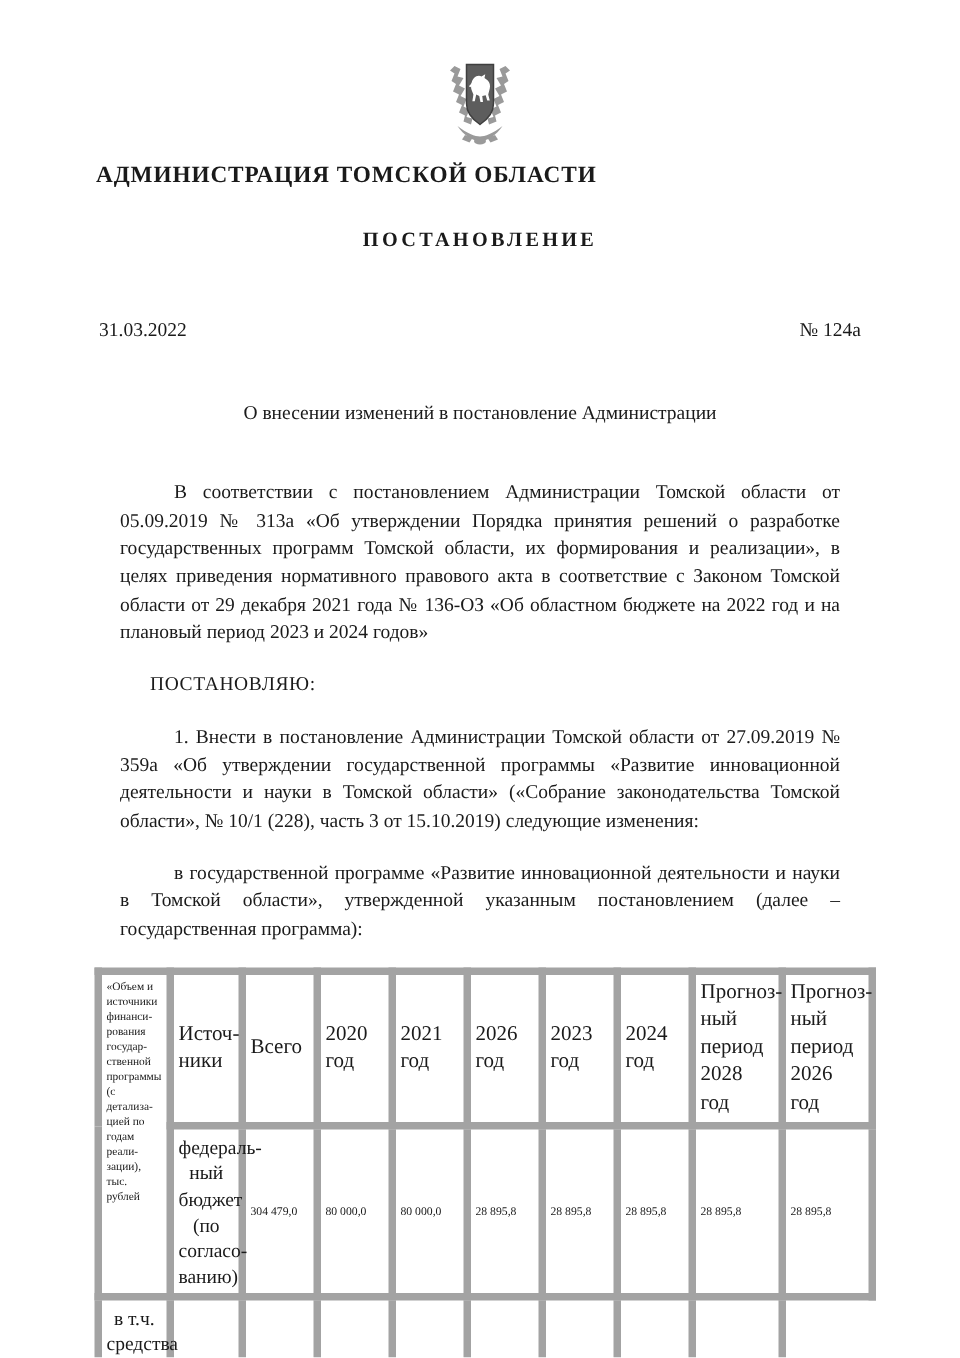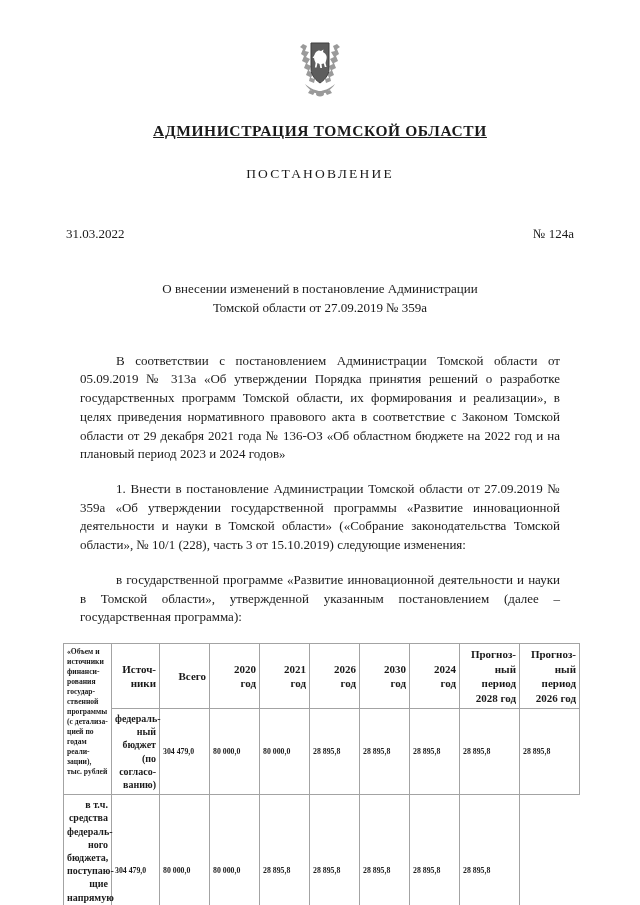--- a/index.html
+++ b/index.html
@@ -32,31 +32,30 @@
     padding-top: 34px;
   }
   .emblem {
     width: 62px;
     height: 66px;
     display: block;
   }
 
   
   .org-title {
-    text-align: center;
+    text-align: left;
     font-size: 15.5px;
     font-weight: bold;
     letter-spacing: 0.6px;
-    margin-top: 22px;
-    text-decoration: underline;
+    margin-top: 8px;
   }
   .doc-kind {
     text-align: center;
     font-size: 13.5px;
-    font-weight: normal;
+    font-weight: bold;
     letter-spacing: 2.2px;
     margin-top: 26px;
   }
 
   
   .meta-row {
     display: flex;
     justify-content: space-between;
     align-items: baseline;
     font-size: 13px;
@@ -101,39 +100,39 @@
   }
   table.fin {
     border-collapse: collapse;
     table-layout: fixed;
     width: 517px;
     font-size: 7.4px;
     line-height: 1.32;
   }
   table.fin th,
   table.fin td {
-    border: 1px solid #a3a3a3;
+    border: 5px solid #a3a3a3;
     padding: 3px 3px;
     vertical-align: middle;
-    font-weight: bold;
+    font-weight: normal;
   }
   table.fin th.hcell {
-    text-align: right;
+    text-align: left;
     vertical-align: middle;
-    font-size: 11px;
+    font-size: 14px;
   }
   table.fin th.hcell-left {
     text-align: left;
     vertical-align: top;
     font-size: 7.6px;
   }
   td.label {
-    text-align: right;
+    text-align: center;
     vertical-align: top;
-    font-size: 10px;
+    font-size: 13px;
   }
   td.num {
     text-align: left;
     font-size: 7.8px;
     white-space: nowrap;
   }
   .hdr-sub { display: block; }
 </style>
 </head>
 <body>
@@ -172,25 +171,25 @@
     <div class="org-title">АДМИНИСТРАЦИЯ ТОМСКОЙ ОБЛАСТИ</div>
     <div class="doc-kind">ПОСТАНОВЛЕНИЕ</div>
 
     <div class="meta-row">
       <span>31.03.2022</span>
       <span>№ 124а</span>
     </div>
 
     <div class="subject">
       <div>О внесении изменений в постановление Администрации</div>
-      <div>Томской области от 27.09.2019 № 359а</div>
     </div>
 
     <div class="body-block">
       <p class="para">В соответствии с постановлением Администрации Томской области от 05.09.2019 № 313а «Об утверждении Порядка принятия решений о разработке государственных программ Томской области, их формирования и реализации», в целях приведения нормативного правового акта в соответствие с Законом Томской области от 29 декабря 2021 года № 136-ОЗ «Об областном бюджете на 2022 год и на плановый период 2023 и 2024 годов»</p>
+      <p class="resolve">ПОСТАНОВЛЯЮ:</p>
       <p class="para">1. Внести в постановление Администрации Томской области от 27.09.2019 № 359а «Об утверждении государственной программы «Развитие инновационной деятельности и науки в Томской области» («Собрание законодательства Томской области», № 10/1 (228), часть 3 от 15.10.2019) следующие изменения:</p>
       <p class="para">в государственной программе «Развитие инновационной деятельности и науки в Томской области», утвержденной указанным постановлением (далее – государственная программа):</p>
     </div>
 
     <div class="table-wrap">
       <table class="fin">
         <colgroup>
           <col style="width:48px">
           <col style="width:48px">
           <col style="width:50px">
@@ -216,21 +215,21 @@
             </th>
             <th class="hcell">
               <span class="hdr-sub">2021</span>
               <span class="hdr-sub">год</span>
             </th>
             <th class="hcell">
               <span class="hdr-sub">2026</span>
               <span class="hdr-sub">год</span>
             </th>
             <th class="hcell">
-              <span class="hdr-sub">2030</span>
+              <span class="hdr-sub">2023</span>
               <span class="hdr-sub">год</span>
             </th>
             <th class="hcell">
               <span class="hdr-sub">2024</span>
               <span class="hdr-sub">год</span>
             </th>
             <th class="hcell">
               <span class="hdr-sub">Прогноз-</span>
               <span class="hdr-sub">ный</span>
               <span class="hdr-sub">период</span>

